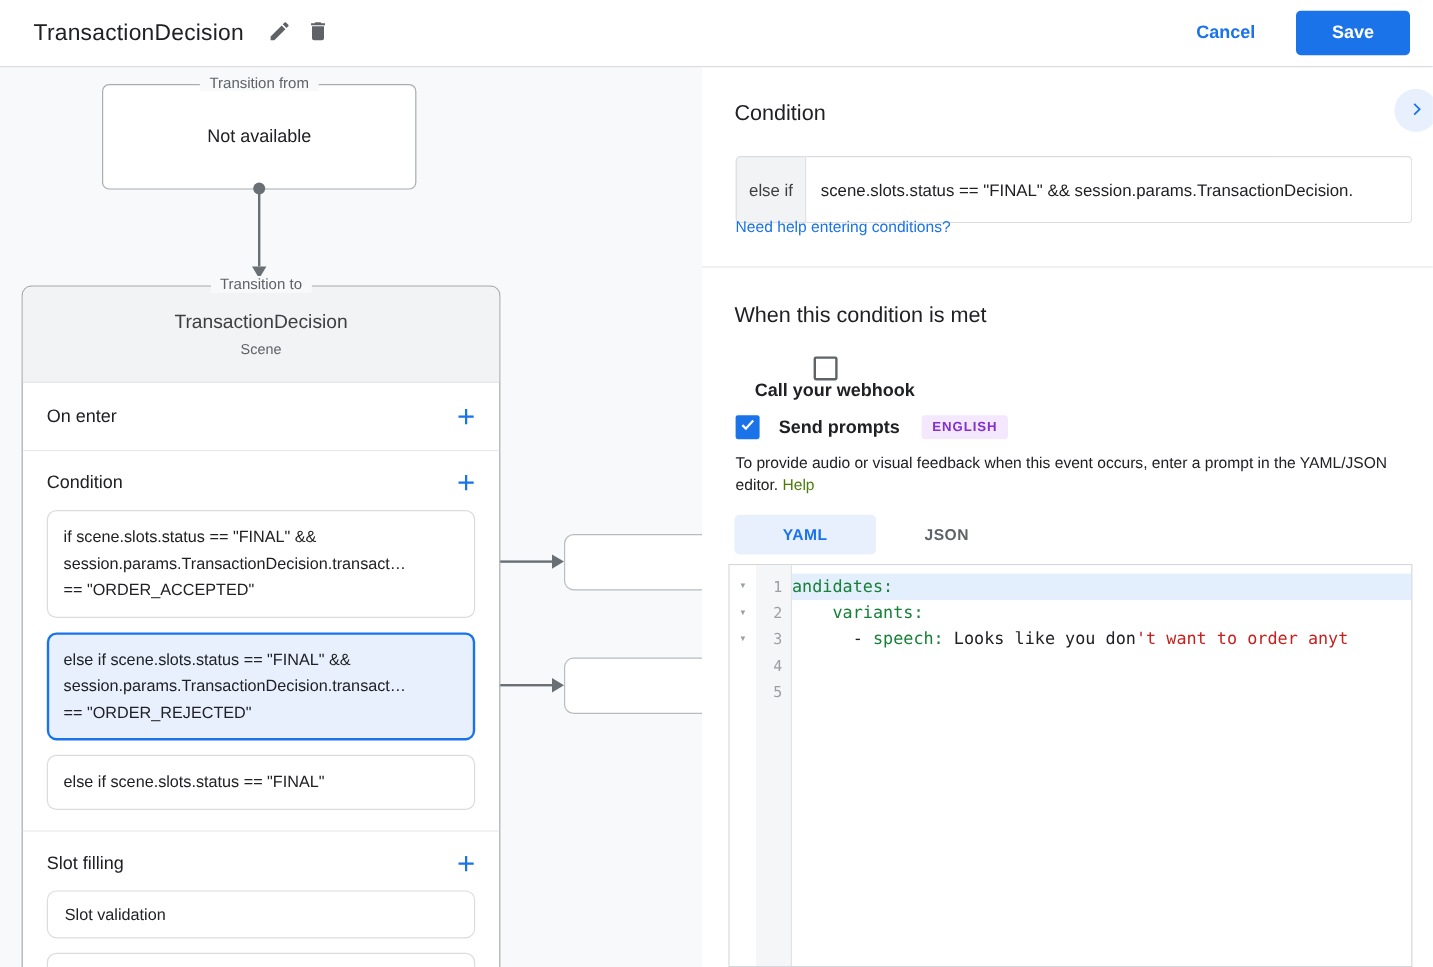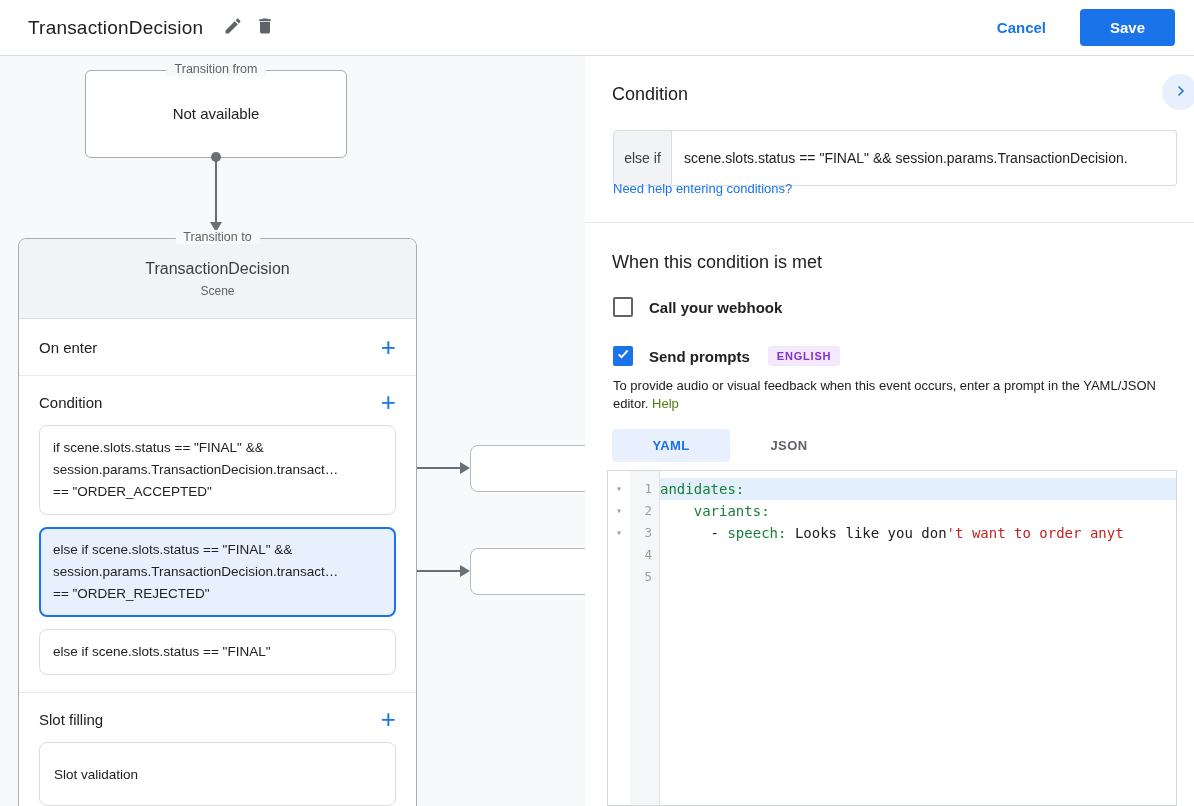--- a/index.html
+++ b/index.html
@@ -54,21 +54,21 @@
           border:none; cursor:pointer; font-family:inherit; }
 
   .cond-sec { padding:16px 20px 17px 20px; border-bottom:1px solid #e8eaed; }
   .sec-head { margin-bottom:13px; }
   .cond-card { background:#fff; border:1px solid #dadce0; border-radius:8px; padding:11px 13px;
                font-size:13.5px; line-height:22px; color:#202124; margin-bottom:12px; cursor:pointer; }
   .cond-card.selected { background:#e8f0fe; border:2px solid #1a73e8; padding:10px 12px; }
   .cond-card:last-child { margin-bottom:0; }
 
   .slot-sec { padding:16px 20px 0 20px; }
-  .slot-card { background:#fff; border:1px solid #dadce0; border-radius:8px; height:64px;
+  .slot-card { background:#fff; border:1px solid #dadce0; border-radius:8px; height:40px;
                display:flex; align-items:center; padding:0 14px; font-size:13.5px; color:#202124;
                cursor:pointer; }
   .slot-card.partial { margin-top:12px; height:40px; }
 
   .target-box { position:absolute; left:470px; width:150px; height:47px; background:#fff;
                 border:1px solid #b8bcc0; border-radius:8px; cursor:pointer; }
 
   
   .panel { position:absolute; left:585px; top:56px; width:609px; height:750px; background:#fff;
            z-index:5; overflow:visible; }
@@ -226,21 +226,21 @@
     <div class="cond-prefix">else if</div>
     <input class="cond-input" type="text" value="scene.slots.status == &quot;FINAL&quot; &amp;&amp; session.params.TransactionDecision." style="">
   </div>
 
   <a class="help-link">Need help entering conditions?</a>
 
   <div class="panel-divider"></div>
 
   <div class="panel-h" style="top:196px;">When this condition is met</div>
 
-  <div class="check-row" style="top:241px;">
+  <div class="check-row" style="top:241px;flex-direction:column;">
     <div class="cbox"></div>
     <div class="check-label">Call your webhook</div>
   </div>
 
   <div class="check-row" style="top:290px;">
     <div class="cbox checked">
       <span><svg viewBox="0 0 24 24" width="14" height="14">
             <path fill="none" stroke="#ffffff" stroke-width="3.2" d="M4.5 12.5l5 5 10.5-11.5"></path>
           </svg></span>
     </div>

